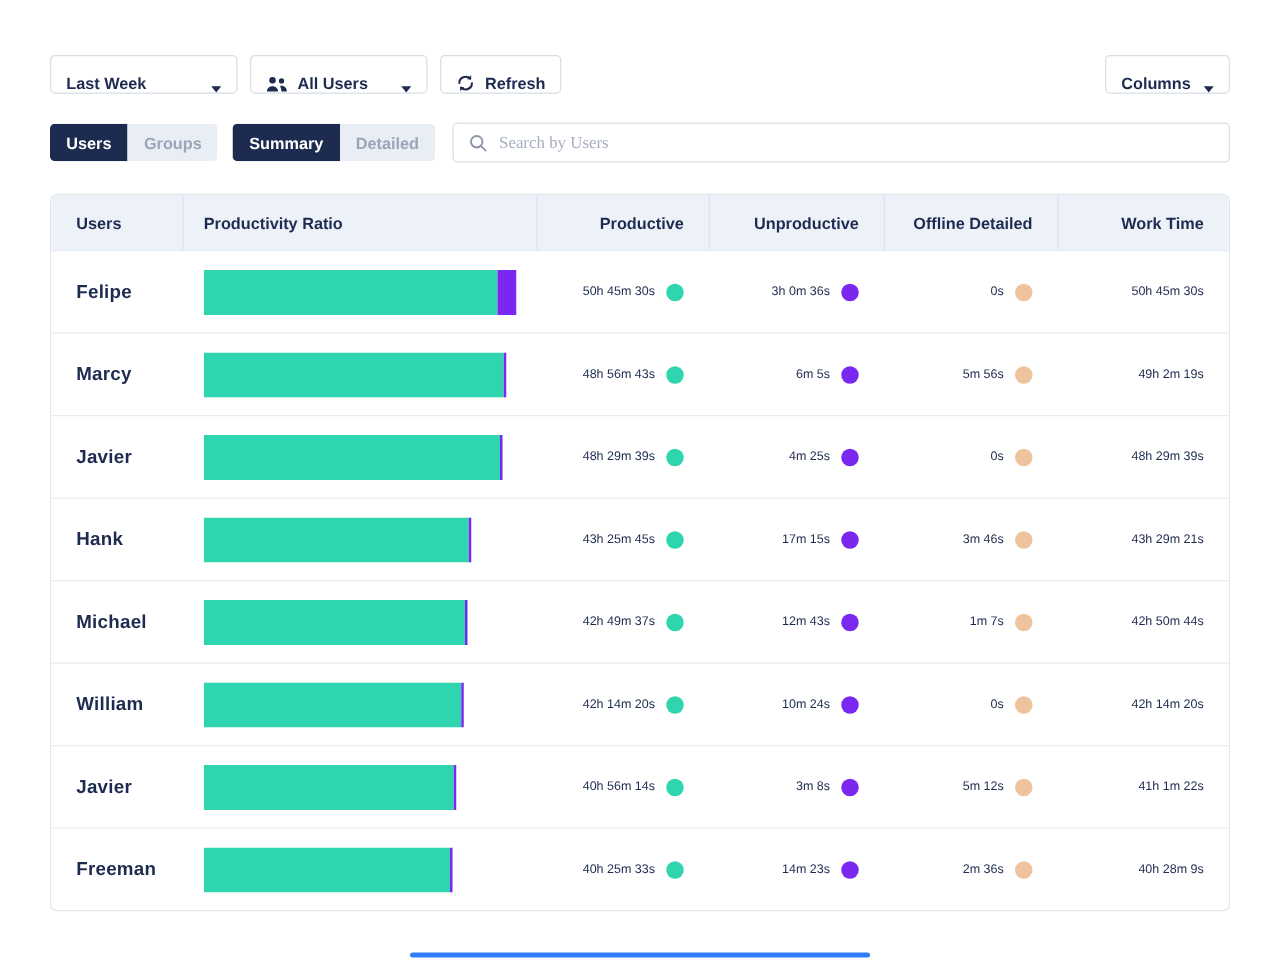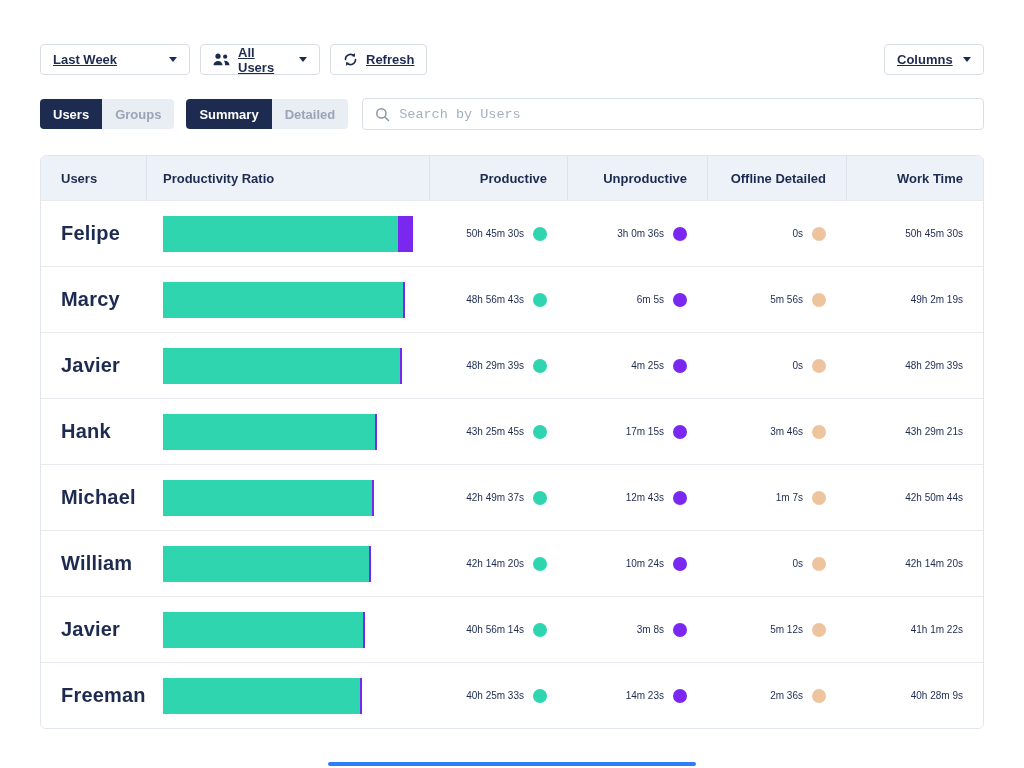--- a/index.html
+++ b/index.html
@@ -11,61 +11,60 @@
     position:relative;
     overflow:hidden;
   }
   .page{padding:44px 40px 0}
 
   
   .toolbar{display:flex;justify-content:space-between;align-items:center;margin-bottom:23px}
   .toolbar-left,.toolbar-right{display:flex;align-items:center;gap:10px}
   .toolbar-right{gap:10px}
   .btn{
-    display:inline-flex;align-items:center;gap:8px;height:31px;padding:0 12px;
+    display:inline-flex;align-items:flex-end;gap:8px;height:31px;padding:0 12px;
     background:#fff;border:1px solid #d8dde6;border-radius:4px;
     font-size:13px;font-weight:700;color:#1d2b50;cursor:pointer;
     font-family:inherit;
-    text-decoration:underline;
   }
   .btn.spread{justify-content:space-between}
   .btn .caret{width:0;height:0;border-left:4px solid transparent;border-right:4px solid transparent;border-top:5px solid #1d2b50;margin-left:2px}
   .btn-daterange{width:150px}
-  .btn-users{width:120px}
+  .btn-users{width:142px}
   .btn-columns{width:100px}
   .btn-export{width:108px}
   .icon-wrap{display:inline-flex;align-items:center}
 
   
   .filter-row{display:flex;align-items:center;gap:12px;margin-bottom:25px}
   .toggle{display:flex;border-radius:4px;overflow:hidden;flex:none}
   .toggle-btn{
     height:30px;padding:0 13px;font-size:13px;font-weight:700;border:none;cursor:pointer;
     font-family:inherit;
   }
   .toggle-btn.active{background:#1d2b50;color:#ffffff}
   .toggle-btn.inactive{background:#e9edf4;color:#9ba5b8}
   .search-box{
     flex:1;height:32px;border:1px solid #d8dde6;border-radius:4px;
     display:flex;align-items:center;gap:9px;padding:0 12px;background:#fff;margin-left:2px;
   }
   .search-box input{
-    border:none;outline:none;flex:1;font-size:13.5px;color:#6d28d9;font-family:Liberation Mono, monospace;background:transparent;
+    border:none;outline:none;flex:1;font-size:13.5px;color:#6d28d9;font-family:Liberation Serif, serif;background:transparent;
   }
   .search-box input::placeholder{color:#a6afbf}
 
   
   .table-card{border:1px solid #e1e5ec;border-radius:6px;overflow:hidden;background:#fff}
   .grid-row{display:grid;grid-template-columns:105px 283px 138px 140px 139px 1fr;align-items:center}
   .thead{background:#edf1f8;height:44px;font-size:13px;font-weight:700;color:#1d2b50}
   .th{height:100%;display:flex;align-items:center;padding:0 16px;border-left:1px solid #dde2ec}
   .th:first-child{border-left:none;padding-left:20px}
   .th.num{justify-content:flex-end;padding-right:20px}
   .trow{height:66px;border-top:1px solid #e7ebf1;background:#fff}
-  .user-cell{padding-left:20px;font-size:20px;font-weight:700;letter-spacing:.2px}
+  .user-cell{padding-left:20px;font-size:15px;font-weight:700;letter-spacing:.2px}
   .bar-cell{padding-left:17px}
   .bar{display:flex;height:36px;overflow:hidden}
   .bar-seg{height:100%;flex:none}
   .cell.num{display:flex;justify-content:flex-end;align-items:center;gap:9px;padding-right:20px;font-size:10px;font-weight:400}
   .dot{width:14px;height:14px;border-radius:50%;flex:none}
 
   
   .bottom-accent{
     position:absolute;bottom:2px;left:50%;transform:translateX(-50%);
     width:368px;height:4px;background:#2e7cf6;border-radius:2px;

